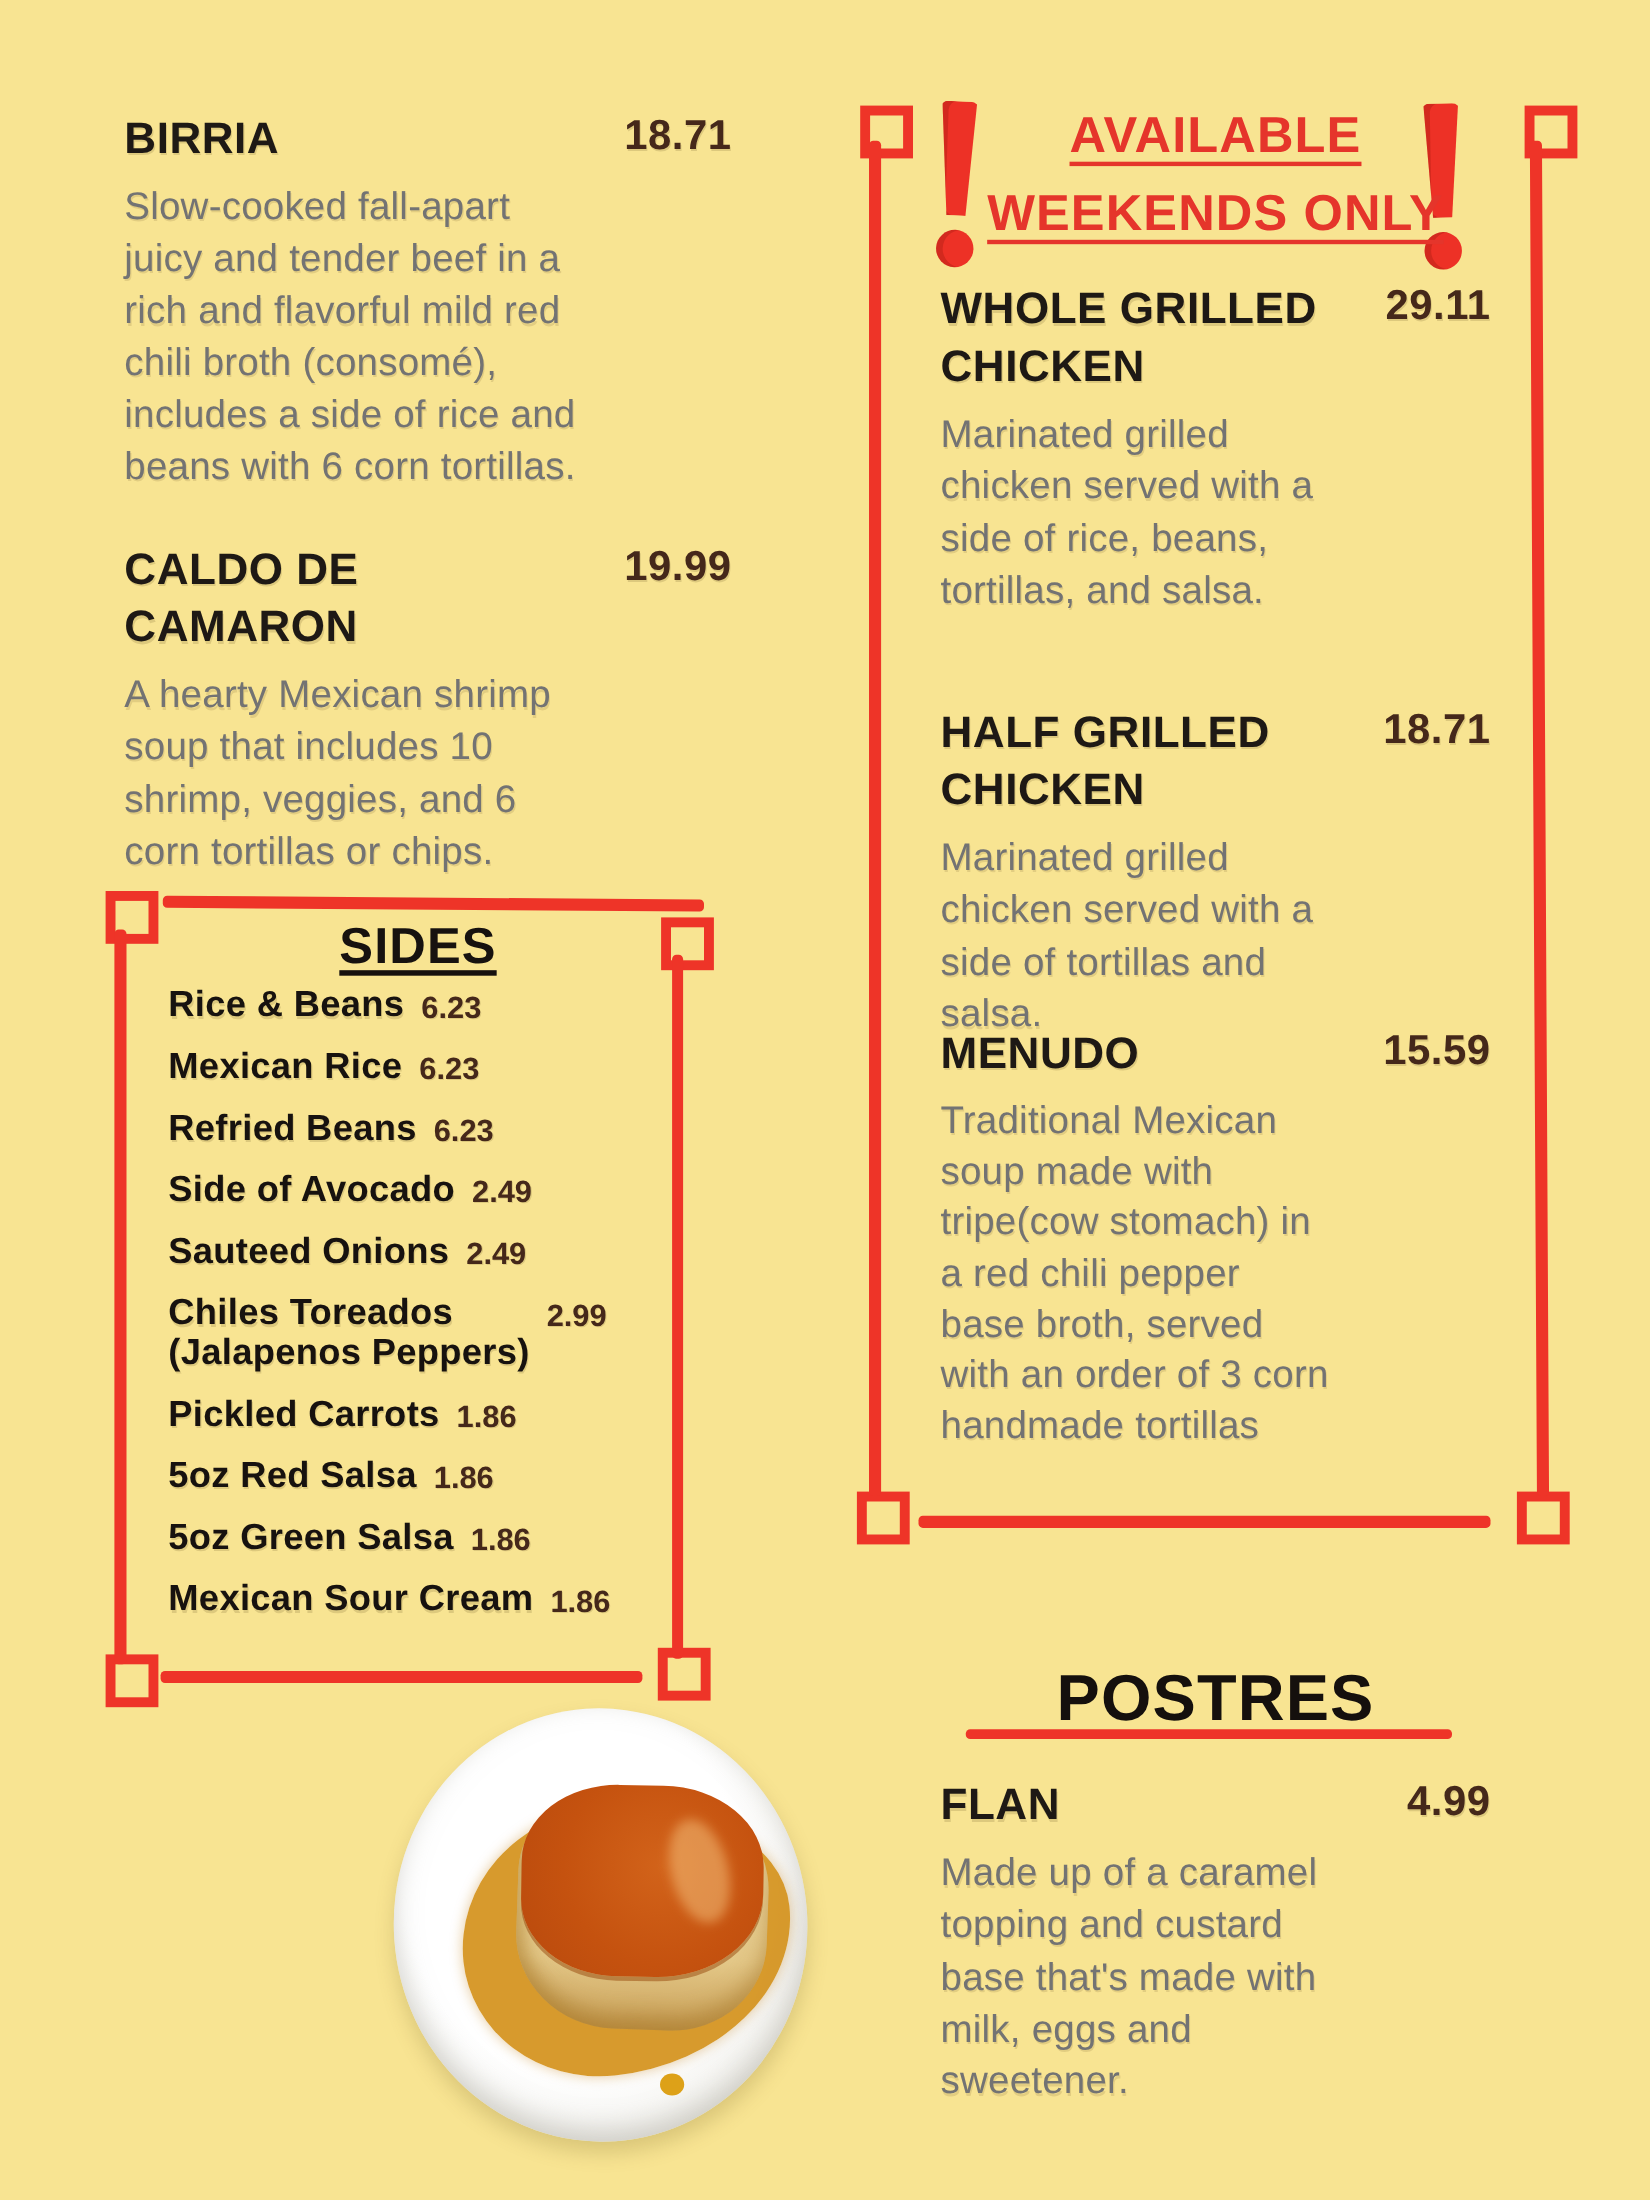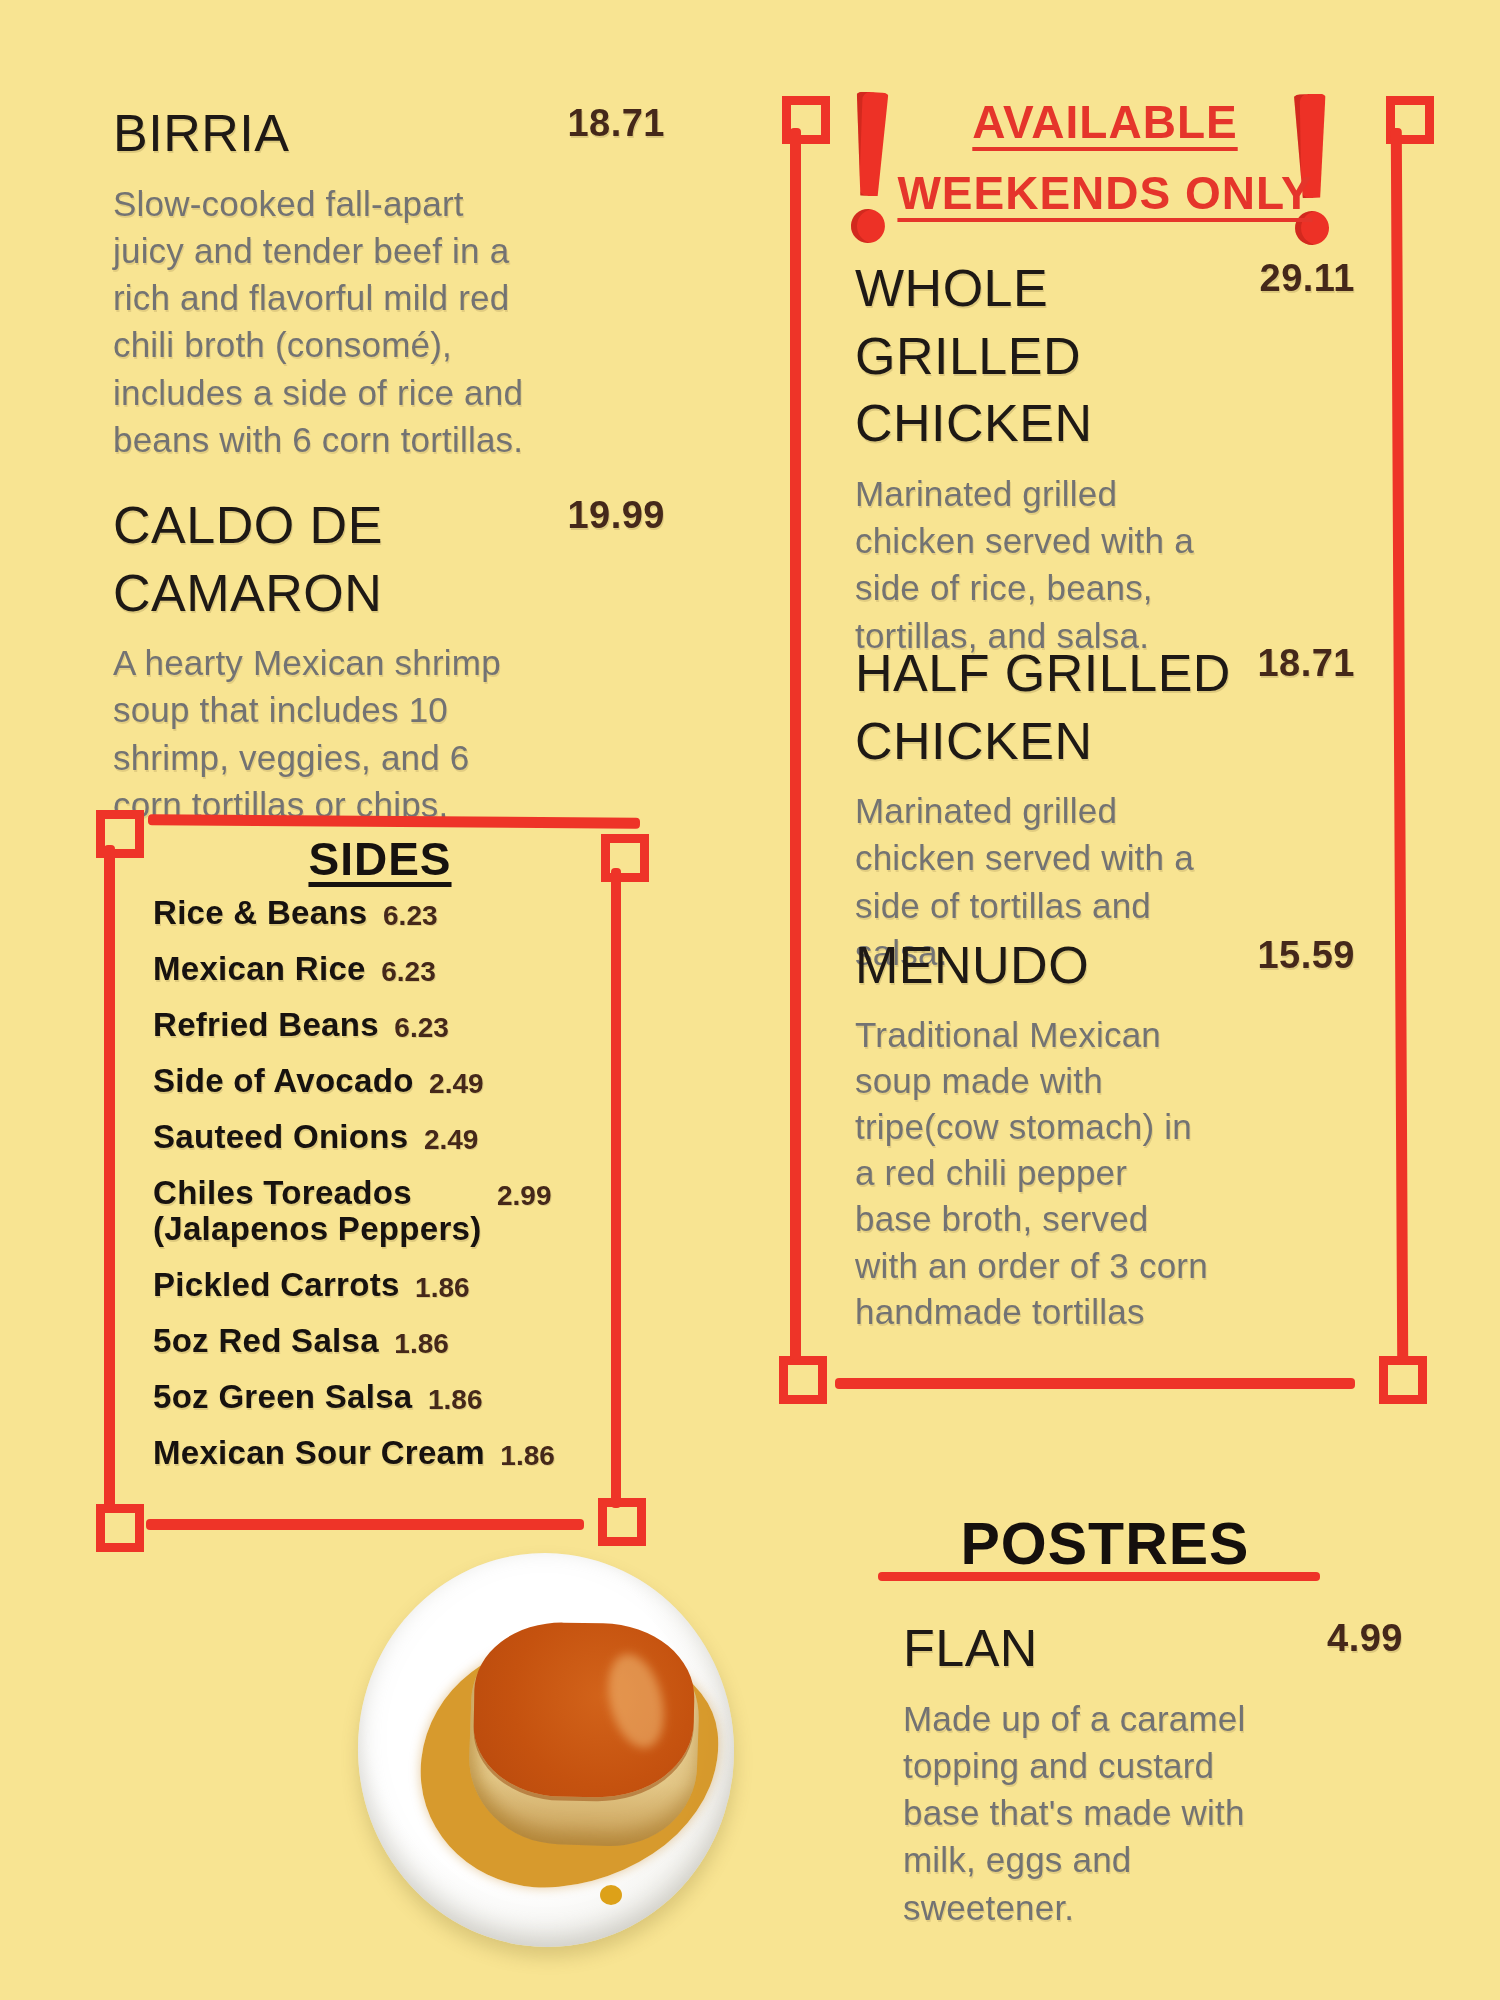--- a/index.html
+++ b/index.html
@@ -1,21 +1,21 @@
 <!DOCTYPE html>
 <html><head>
 <meta charset="utf-8">
 <style>
   html,body{margin:0;padding:0;background:#e9e0c0;}
   .page{position:relative;width:1500px;height:2000px;background:#f8e492;overflow:hidden;
         font-family:"Liberation Sans",sans-serif;color:#26211c;}
   
   .entry{position:absolute;}
   .erow{display:flex;justify-content:space-between;align-items:flex-start;}
-  .mname{font-weight:400;font-size:52px;letter-spacing:.5px;color:#1e1915;line-height:1.3;
+  .mname{font-weight:700;font-size:40px;letter-spacing:.5px;color:#1e1915;line-height:1.3;
          white-space:pre-line;text-shadow:1px 2px 0 rgba(70,45,10,.15);}
   .price{font-weight:800;font-size:38px;color:#45281a;padding-top:2px;letter-spacing:.5px;
          text-shadow:1px 2px 0 rgba(70,45,10,.15);}
   .desc{font-size:35px;line-height:1.35;margin-top:12px;white-space:pre-line;color:#737373;
         letter-spacing:.2px;text-shadow:1px 2px 0 rgba(70,45,10,.12);}
   
   .sq{position:absolute;width:30px;height:30px;border:9px solid #ee3428;background:transparent;}
   .rline{position:absolute;background:#ee3428;border-radius:4px;}
   
   .sides-title{position:absolute;left:150px;top:832px;width:460px;text-align:center;
@@ -222,21 +222,21 @@
 tripe(cow stomach) in
 a red chili pepper
 base broth, served
 with an order of 3 corn
 handmade tortillas</div>
     </div>
 
     <div class="postres-title">POSTRES</div>
     <div class="postres-bar"></div>
 
-    <div class="entry" style="left:855px;top:1615px;width:500px;margin-left:48px;">
+    <div class="entry" style="left:855px;top:1615px;width:500px;">
       <div class="erow">
         <div class="mname">FLAN</div>
         <div class="price">4.99</div>
       </div>
       <div class="desc">Made up of a caramel
 topping and custard
 base that's made with
 milk, eggs and
 sweetener.</div>
     </div>

